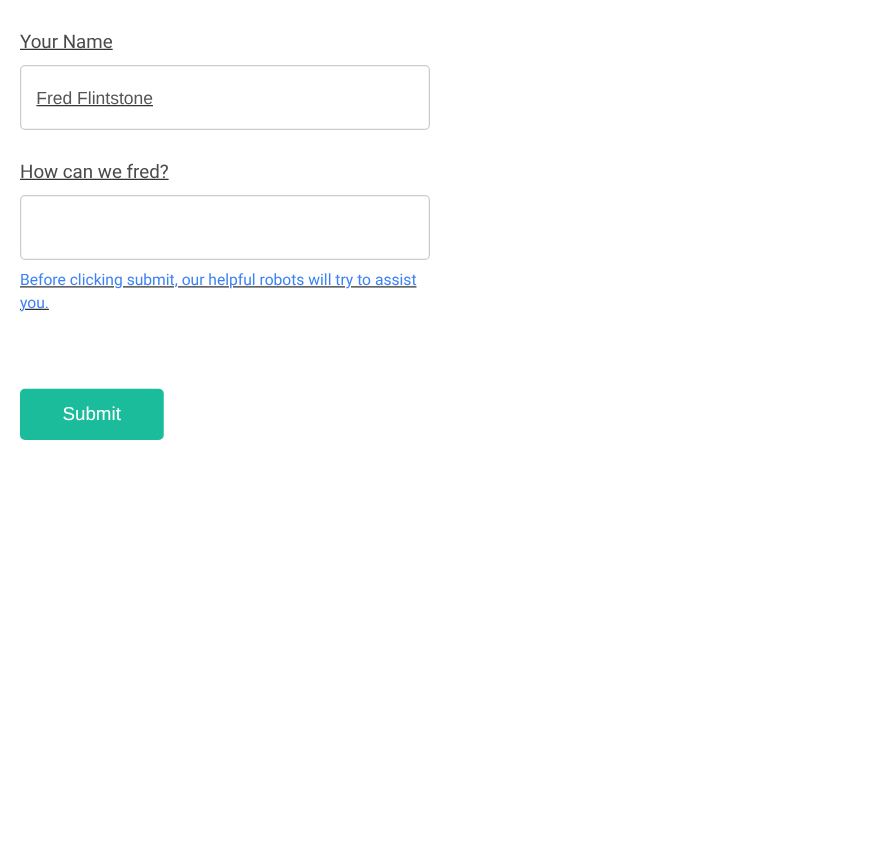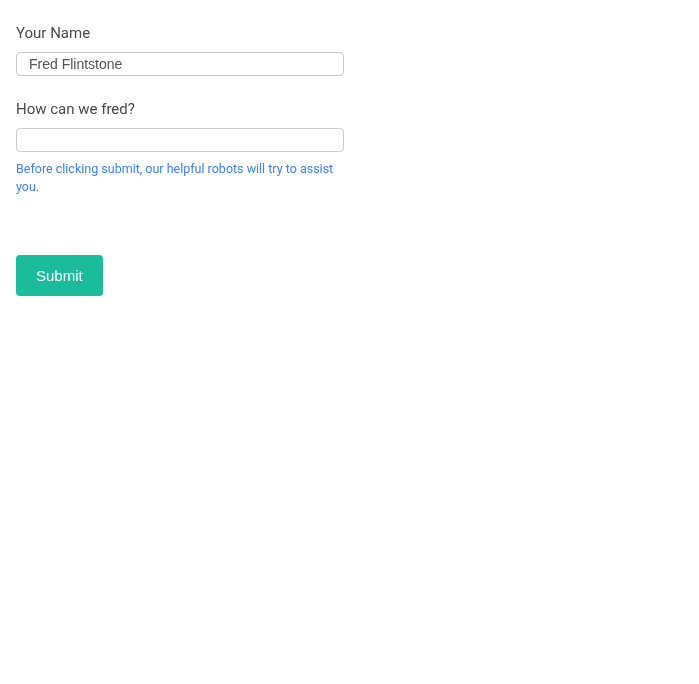--- a/index.html
+++ b/index.html
@@ -17,55 +17,56 @@
     }
     .form-row {
       display: flex;
       gap: 12px;
       margin-bottom: 24px;
     }
     .form-group {
       flex: 1;
       display: flex;
       flex-direction: column;
+      text-decoration: underline;
     }
     .form-group.half {
       width: calc(50% - 6px);
       flex: none;
     }
     .form-label {
       font-size: 15px;
       color: #4a4a4a;
       margin-bottom: 10px;
       font-weight: 400;
     }
     .form-input {
       width: 100%;
-      height: 24px;
+      height: 52px;
       padding: 6px 12px;
       font-size: 14px;
       color: #555;
       background: #fff;
       border: 1px solid #ccc;
       border-radius: 4px;
       outline: none;
     }
     .help-text {
       font-size: 12.5px;
       color: #3b82f6;
       margin-top: 8px;
       line-height: 1.4;
     }
     .submit-button {
       margin-top: 36px;
       background: #1abc9c;
       color: #fff;
       border: none;
       border-radius: 4px;
-      padding: 12px 20px;
+      padding: 12px 34px;
       font-size: 15px;
       cursor: pointer;
       font-weight: 400;
     }
   </style>
 </head>
 <body>
 
 <form>
   <div class="form-row">

